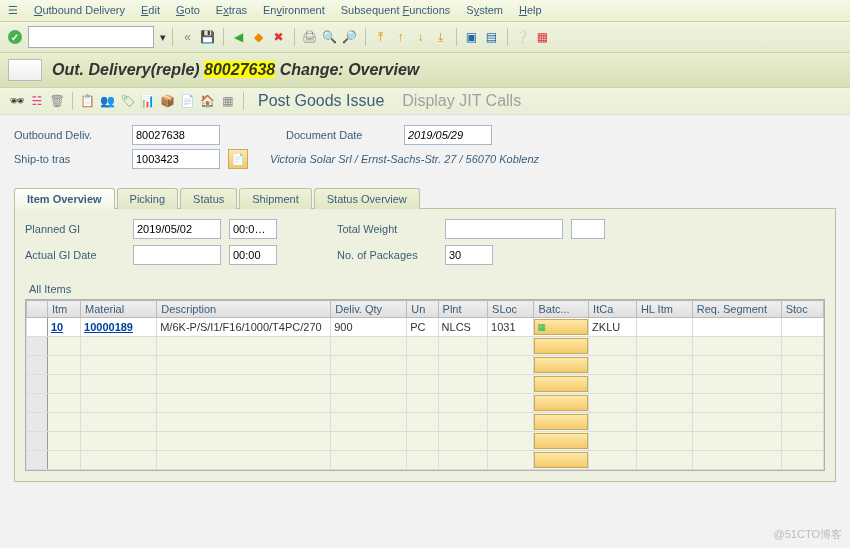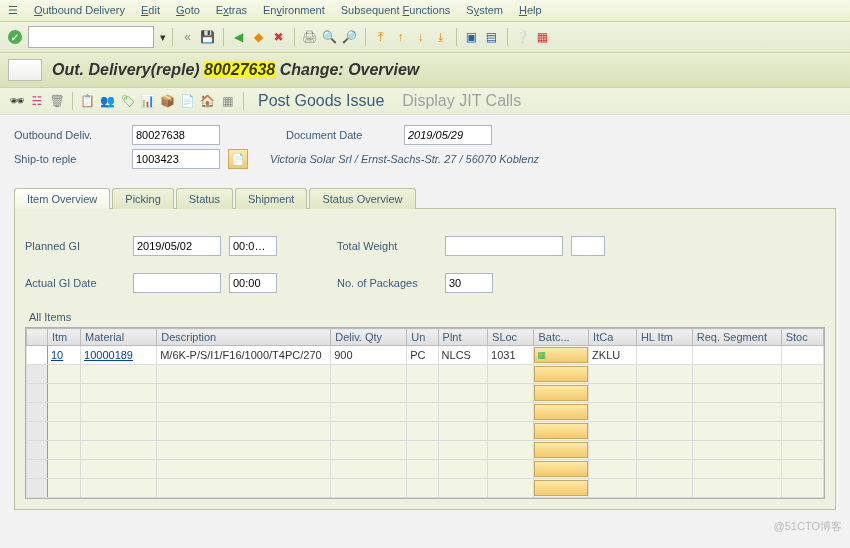--- a/index.html
+++ b/index.html
@@ -19,37 +19,37 @@
   .apptoolbar .txtbtn { color:#3b5d7a; padding:0 8px; font-size:16px; }
   .apptoolbar .txtbtn.dis { color:#a0a0a0; }
   .content { padding:10px 14px; background:#f2f2f2; }
   .fieldrow { display:flex; align-items:center; gap:8px; margin-bottom:4px; }
   .lbl { width:110px; color:#3b5d7a; }
   .inp { border:1px solid #a9b7c6; background:#fff; height:16px; padding:1px 3px; font-family:inherit; font-size:11px; }
   .docbtn { width:18px; height:18px; border:1px solid #c9a95e; background:linear-gradient(#ffe9a8,#f3c96b); display:inline-flex; align-items:center; justify-content:center; }
   .desc { color:#3b5d7a; margin-left:14px;font-style:italic; }
   .tabstrip { display:flex; align-items:flex-end; gap:0; margin-top:18px; }
   .tab { padding:4px 12px; border:1px solid #b9c3a0; border-bottom:none; background:linear-gradient(#eef2da,#e0e7c4); color:#3b5d7a; position:relative; bottom:-1px; border-radius:3px 3px 0 0; margin-right:2px; font-size:11px; }
-  .tab.active { background:linear-gradient(#fff,#f2f5e2); font-weight:normal; z-index:2; }
+  .tab.active { background:linear-gradient(#fff,#f2f5e2); font-weight:bold; z-index:2; }
   .tabpanel { border:1px solid #b9c3a0; background:#eef1e0; padding:10px; }
-  .tabpanel .fieldrow { margin-bottom:6px;margin-top:17px; }
+  .tabpanel .fieldrow { margin-bottom:6px; }
   .tabpanel .lbl { width:100px; }
   .cols { display:flex; gap:60px; }
   .subhead { color:#3b5d7a; margin:12px 0 4px 4px; }
   .grid { border:1px solid #b0b0b0; background:#1d4ed8; font-size:11px; }
   .grid table { border-collapse:collapse; width:100%; }
   .grid th { background:linear-gradient(#f0f0f0,#dedede); border:1px solid #bbb; padding:2px 4px; text-align:left; color:#3b5d7a; font-weight:normal; white-space:nowrap; }
   .grid td { border:1px solid #dcdcdc; padding:1px 3px; height:16px; background:#f2f4e4; white-space:nowrap; }
   .grid tr.datarow td { background:#fff; }
   .grid td.sel { background:#e8e8e8; border-right:1px solid #999; width:12px; }
-  .link { color:#0040a0; text-decoration:underline; }
+  .link { color:#0040a0; text-decoration:underline;font-weight:bold; }
   .batchcell { padding:0 !important; }
   .batchbtn { width:100%; height:16px; border:1px solid #c9a95e; background:linear-gradient(#ffe9a8,#f3c96b); display:block; box-sizing:border-box; }
   .batchbtn.withicon::after { content:"▦"; font-size:9px; color:#2b5; margin-left:2px; }
-  .watermark { position:fixed; right:8px; bottom:14px; color:#bbb; font-size:11px; }
+  .watermark { position:fixed; right:8px; bottom:6px; color:#bbb; font-size:11px; }
 </style>
 </head>
 <body>
 
 <div class="menubar">
   <span>☰</span>
   <span><u>O</u>utbound Delivery</span>
   <span><u>E</u>dit</span>
   <span><u>G</u>oto</span>
   <span>E<u>x</u>tras</span>
@@ -114,21 +114,21 @@
 
 <div class="content">
   <div class="fieldrow">
     <span class="lbl">Outbound Deliv.</span>
     <input class="inp" style="width: 80px;" value="80027638">
     <span style="width:50px"></span>
     <span class="lbl" style="width:110px">Document Date</span>
     <input class="inp" style="width: 80px; font-style: italic;" value="2019/05/29">
   </div>
   <div class="fieldrow">
-    <span class="lbl">Ship-to reple</span>
+    <span class="lbl">Ship-to tras</span>
     <input class="inp" style="width: 80px;" value="1003423">
     <span class="docbtn">📄</span>
     <span class="desc">Victoria Solar Srl / Ernst-Sachs-Str. 27 / 56070 Koblenz</span>
   </div>
 
   <div class="tabstrip">
     <div class="tab active">Item Overview</div>
     <div class="tab">Picking</div>
     <div class="tab">Status</div>
     <div class="tab">Shipment</div>

